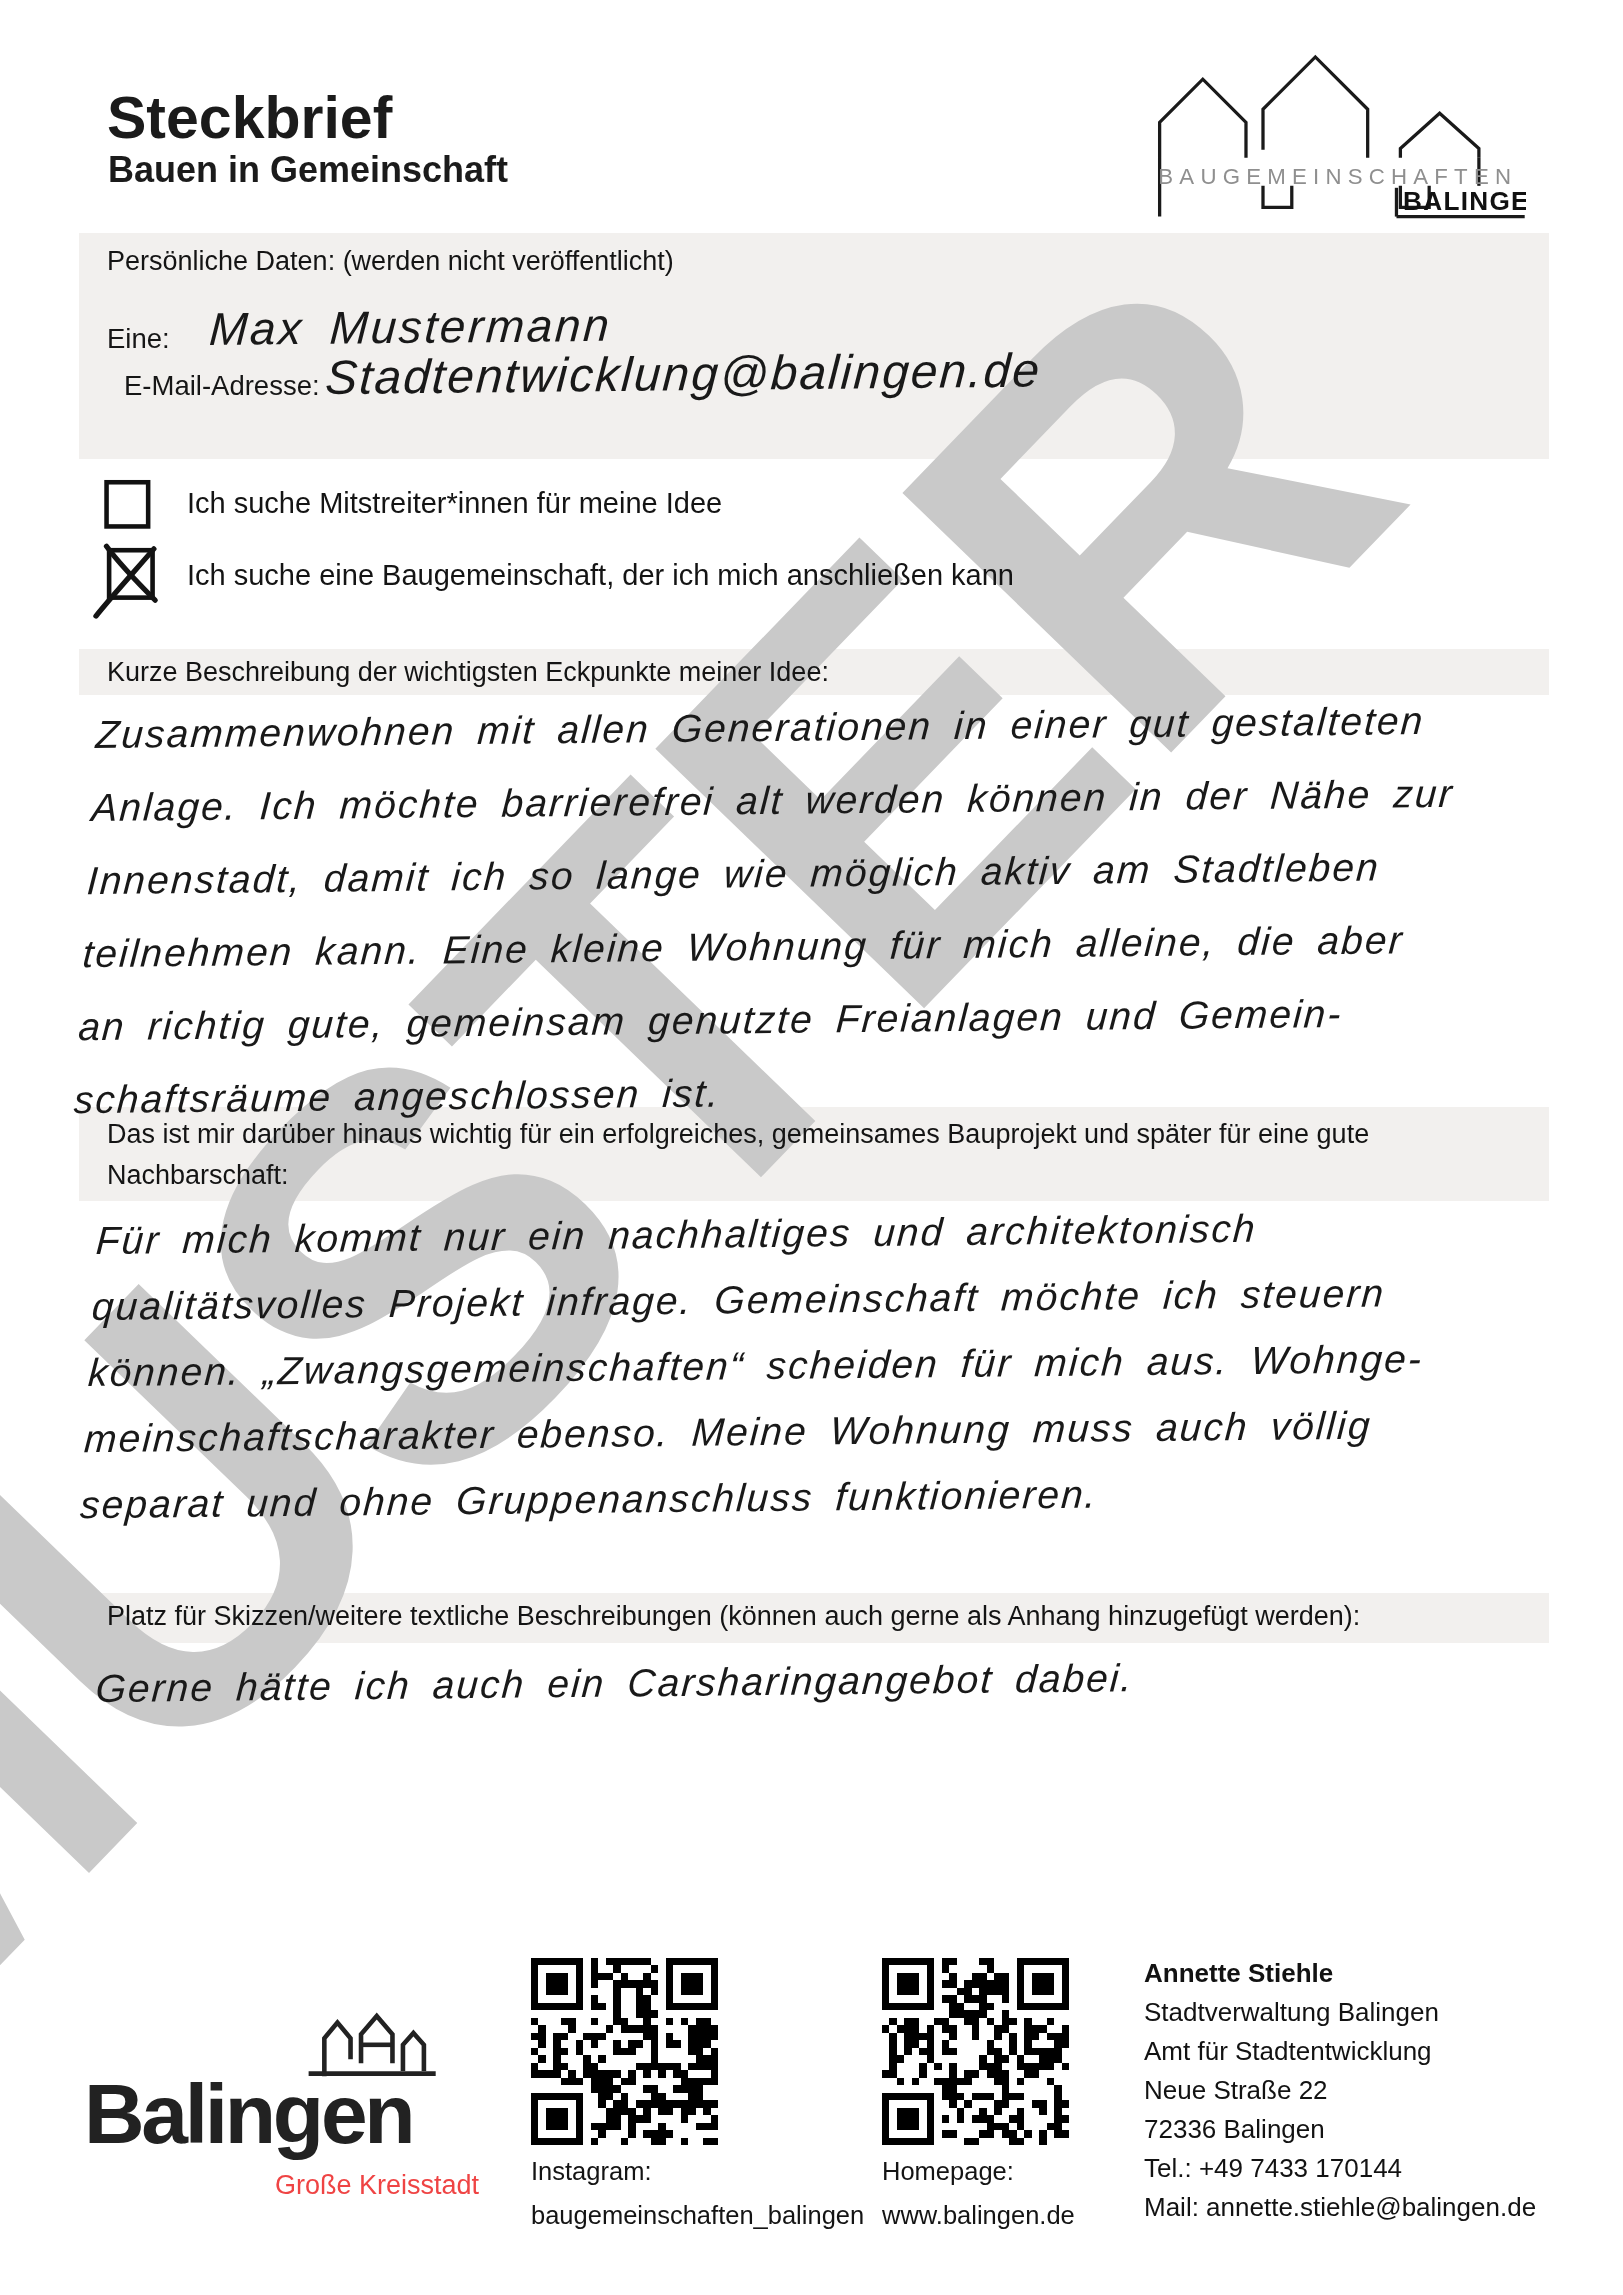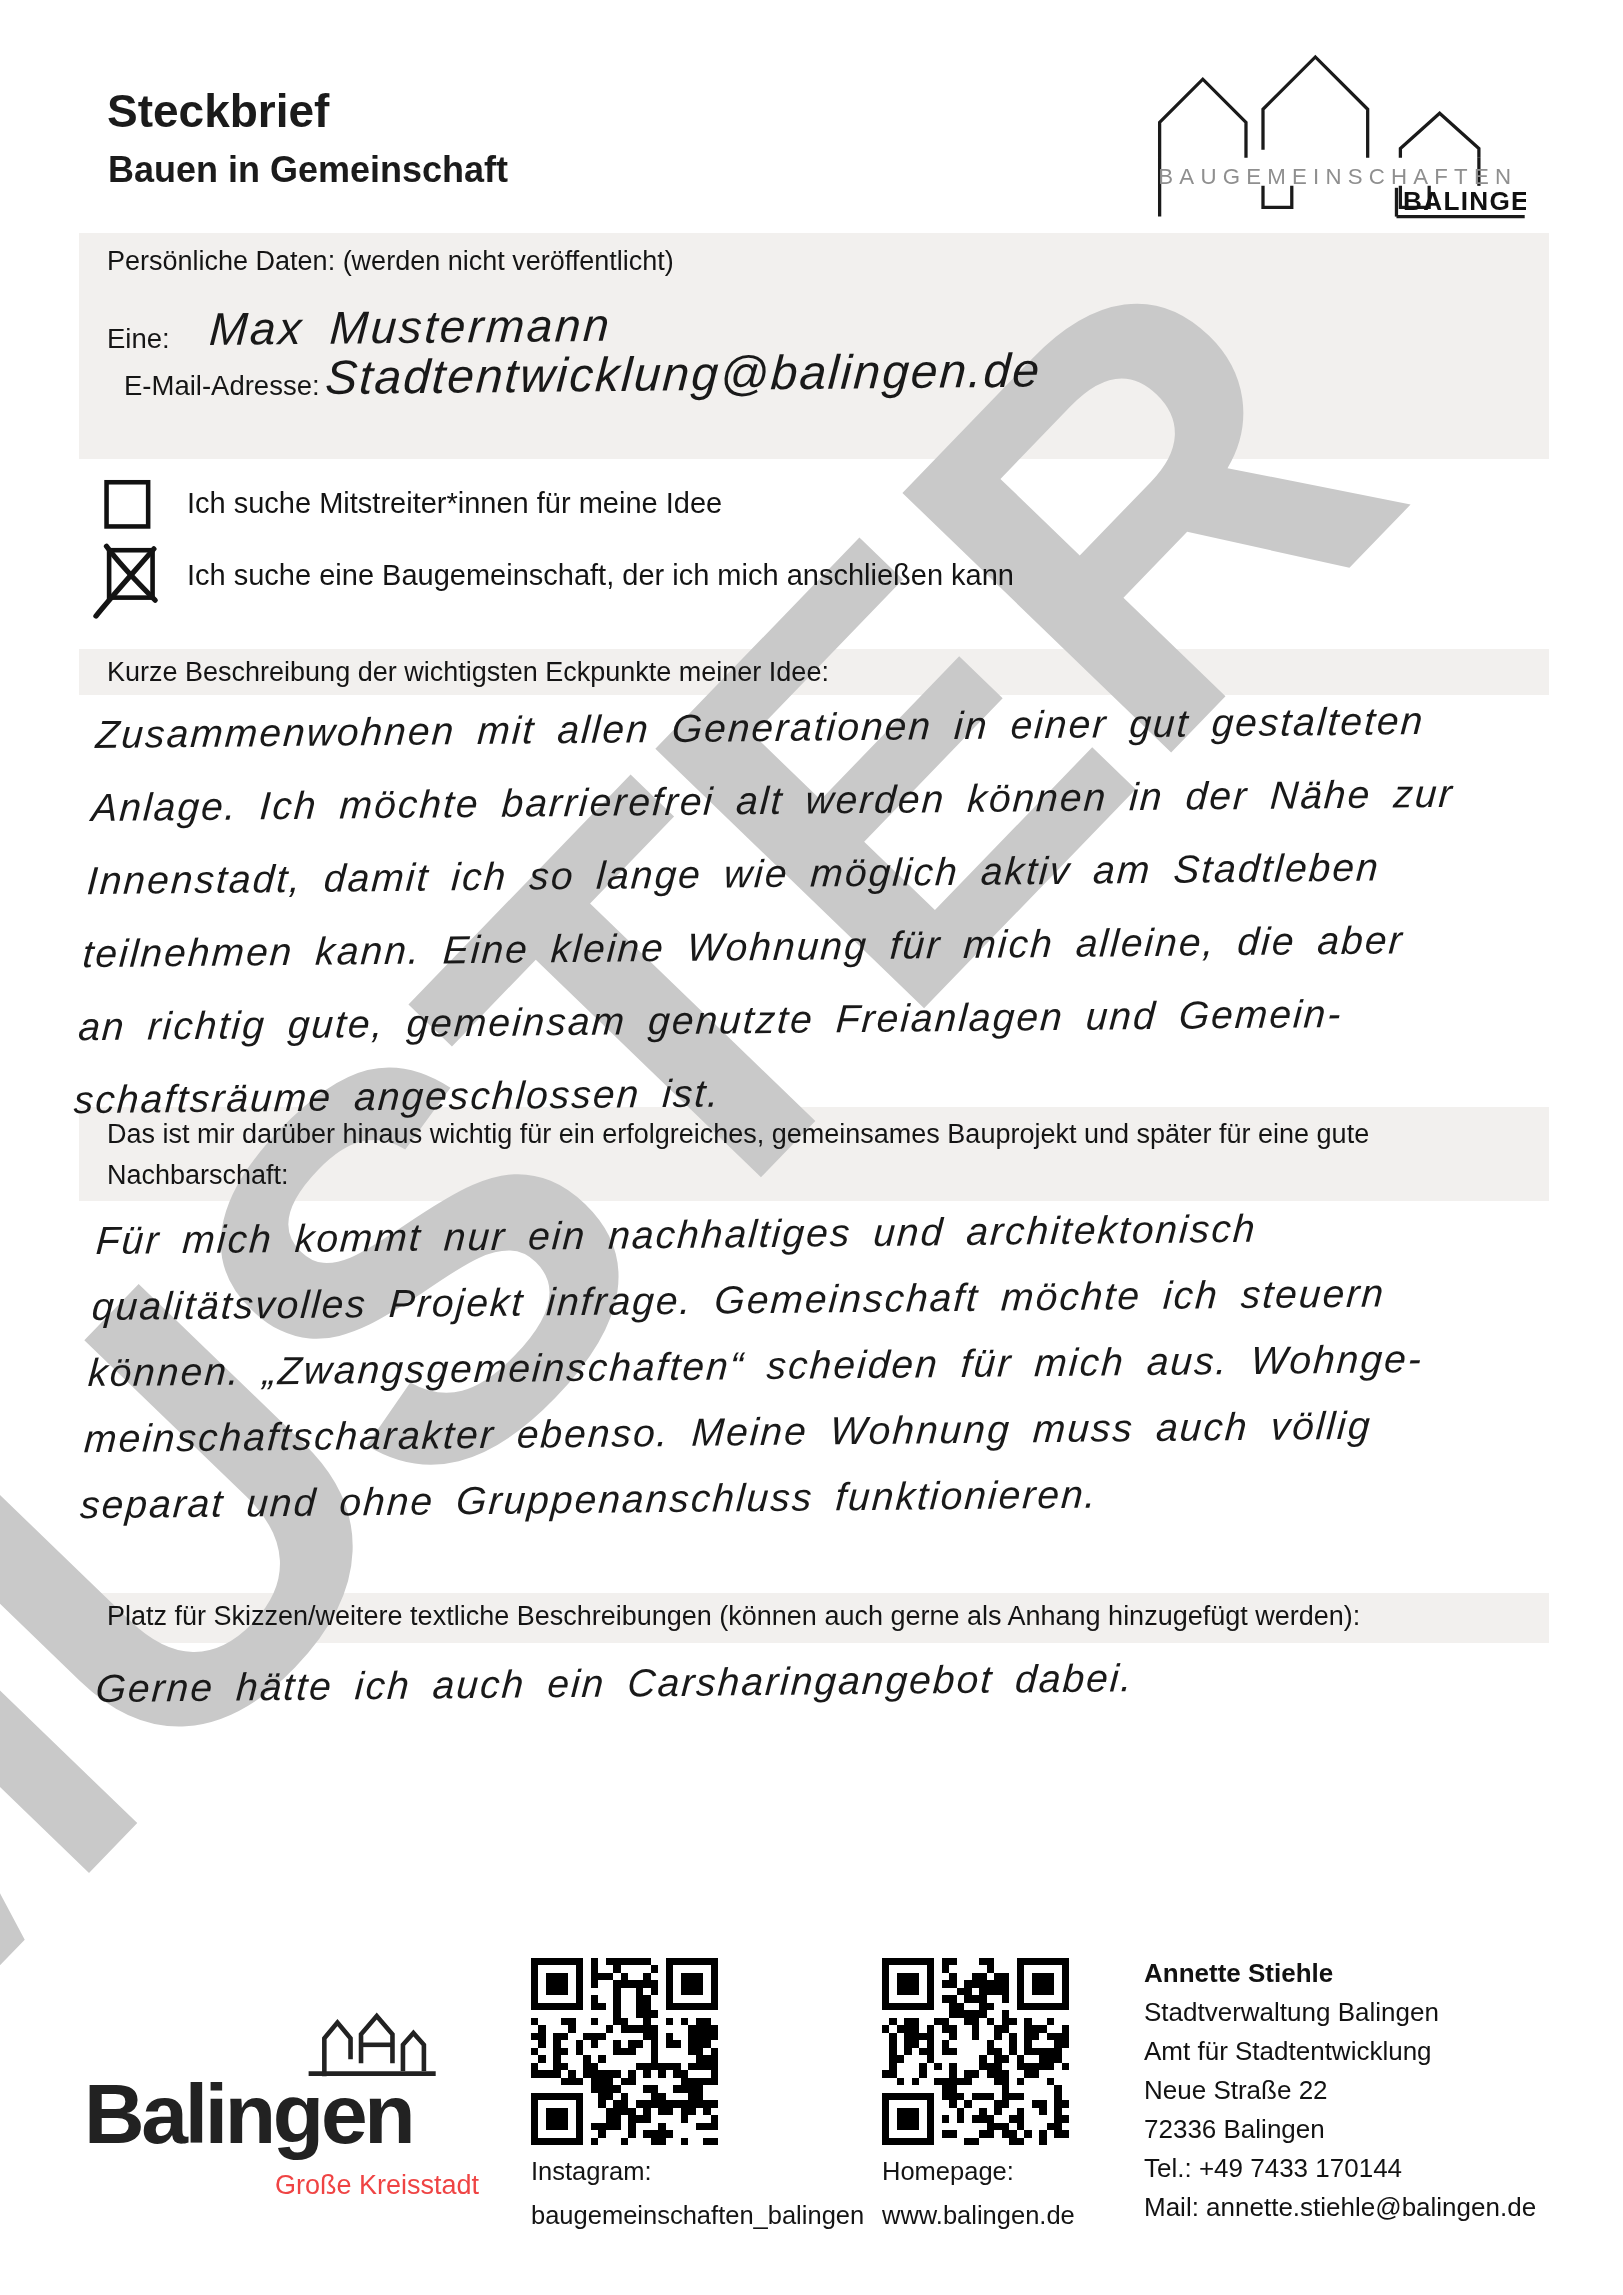--- a/index.html
+++ b/index.html
@@ -18,21 +18,21 @@
   .wm-text{
     position:absolute;left:0;bottom:0;
     transform-origin:0 100%;
     transform:rotate(-46deg);
     font-size:543px;line-height:1;font-weight:700;
     letter-spacing:-6.5px;
     color:#c9c9c9;white-space:nowrap;
   }
   .z2{z-index:2;}
   
-  .title{left:107px;top:84px;font-size:46px;font-weight:700;letter-spacing:0;}
+  .title{left:107px;top:84px;font-size:59px;font-weight:700;letter-spacing:0;}
   .subtitle{left:108px;top:149px;font-size:36px;font-weight:700;}
   .hlogo{left:1140px;top:45px;}
   
   .print{font-size:27.5px;color:#161616;}
   .sec-head{font-size:27px;color:#141414;}
   .p-data-head{left:107px;top:246px;}
   .name-label{left:107px;top:323px;}
   .email-label{left:124px;top:370px;}
   
   .hand{

